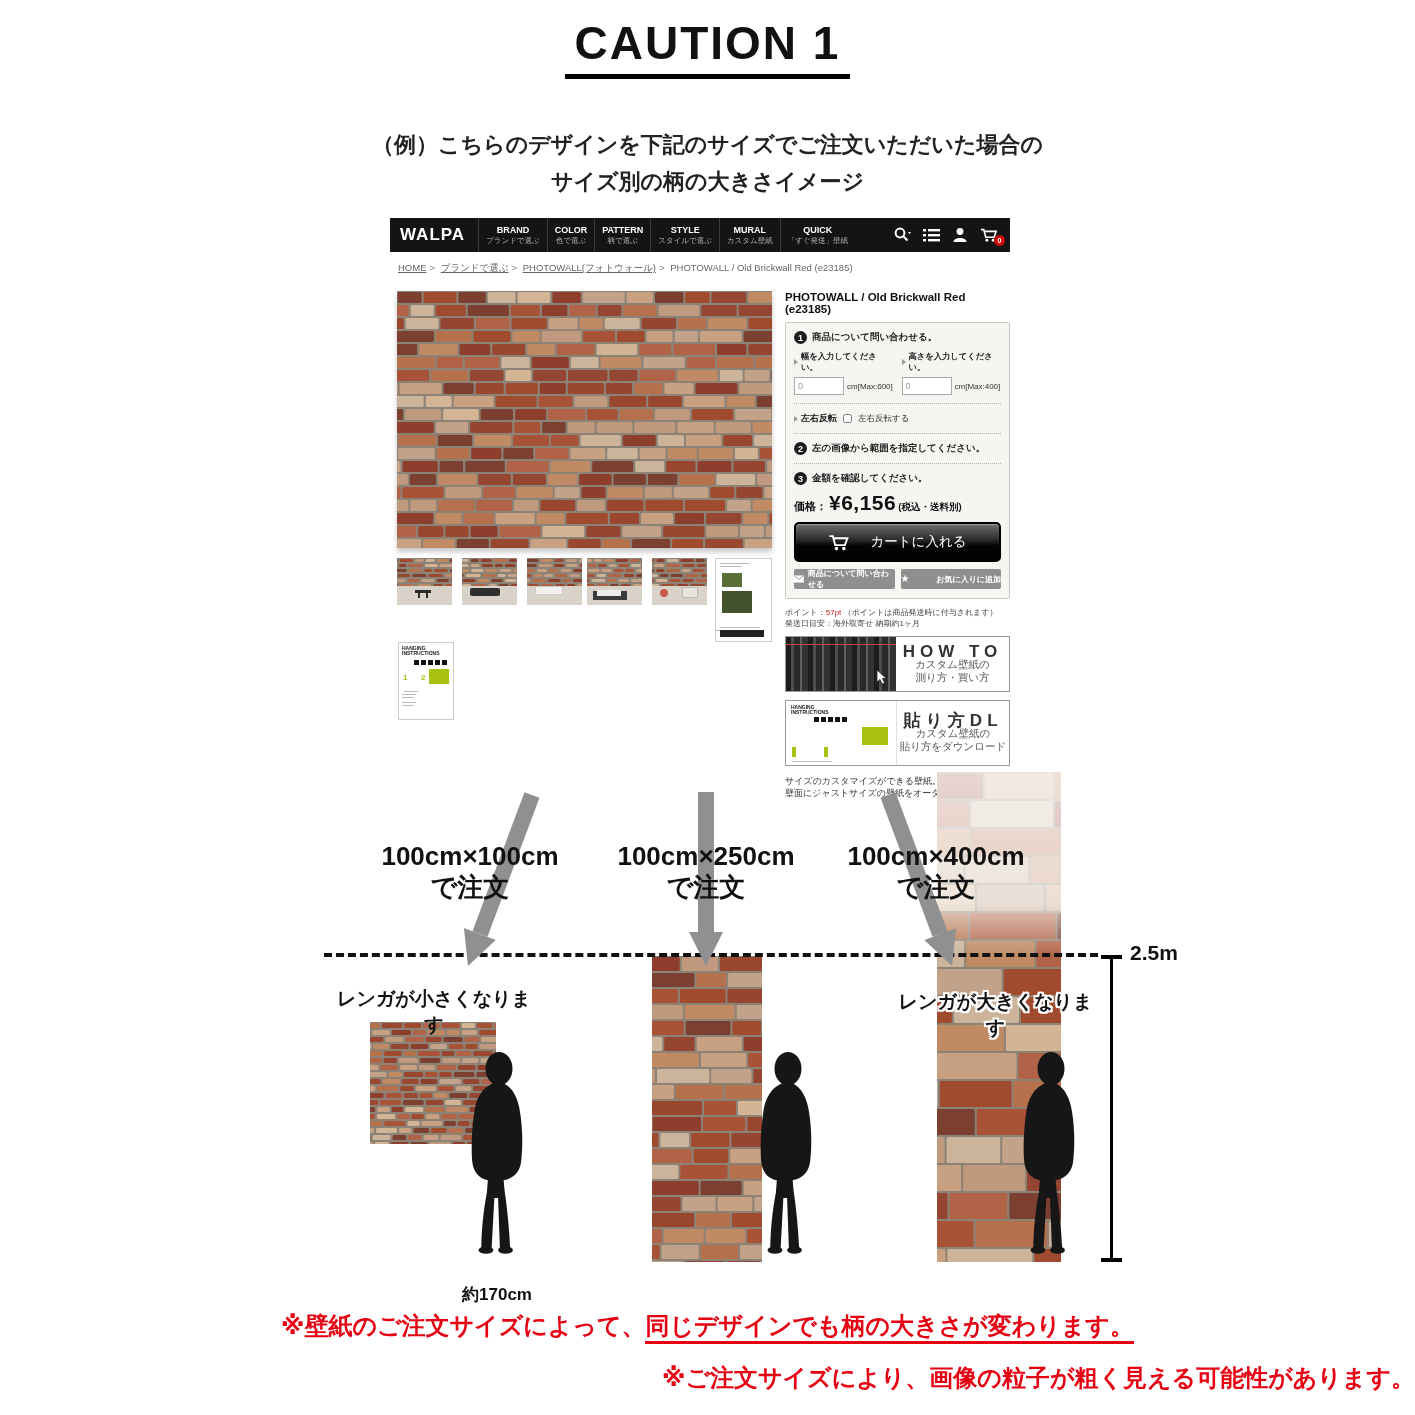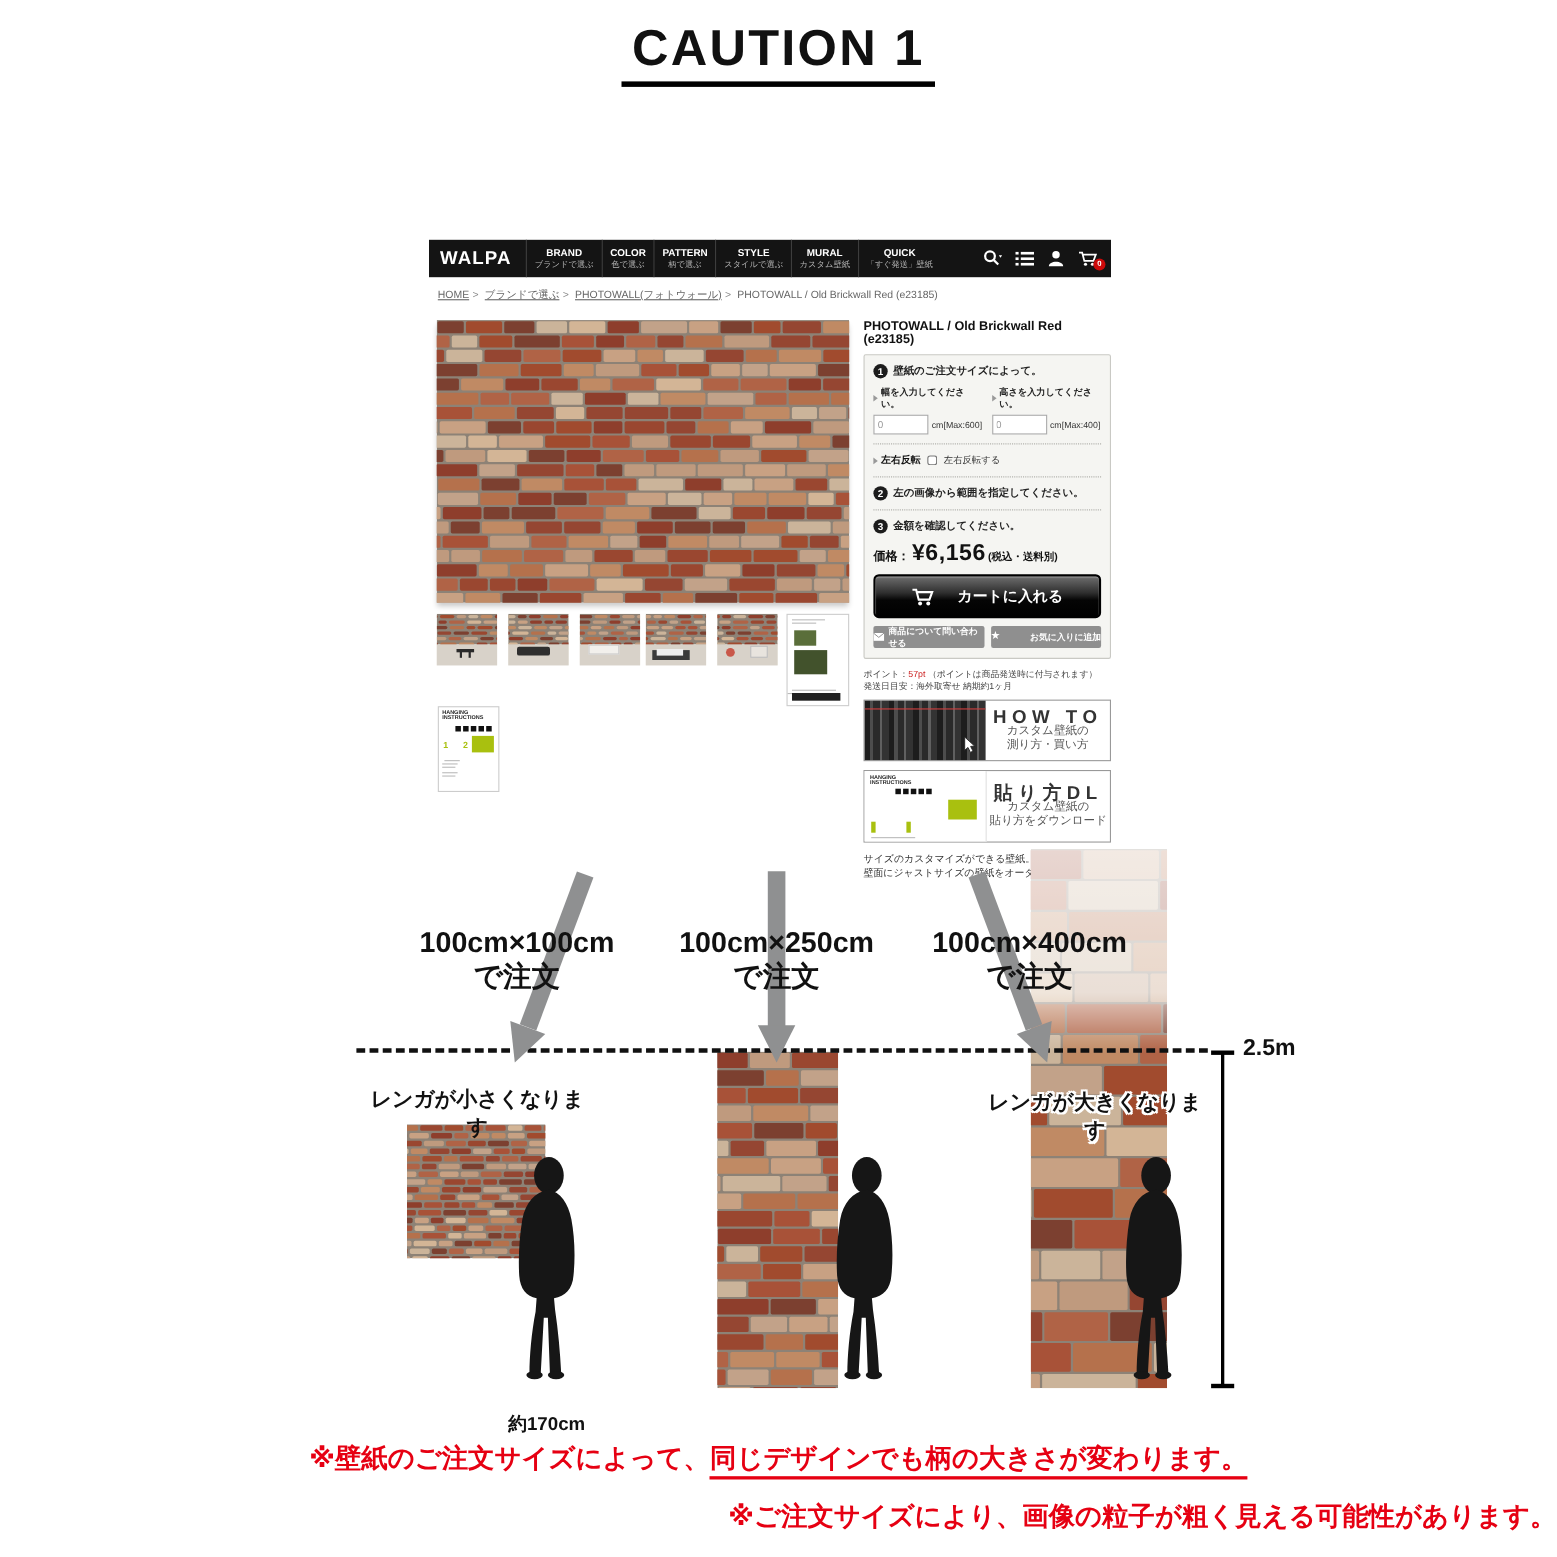--- a/index.html
+++ b/index.html
@@ -54,21 +54,21 @@
   .flbl{font-size:9px;font-weight:700;display:flex;align-items:center;gap:3px;}
   .fliprow input{width:9px;height:9px;margin:0;}
   .fopt{font-size:8.5px;color:#333;}
   .pricerow{margin-top:6px;display:flex;align-items:baseline;gap:2px;white-space:nowrap;}
   .plabel{font-size:11px;font-weight:700;}
   .pval{font-size:21px;font-weight:800;letter-spacing:0.5px;}
   .pnote{font-size:9.5px;font-weight:700;}
   .cartbtn{margin-top:7px;height:36px;border-radius:5px;border:2px solid #000;cursor:pointer;
       background:linear-gradient(180deg,#6e6e6e 0%,#2e2e2e 42%,#050505 60%,#000 100%);
       box-shadow:inset 0 1px 1px rgba(255,255,255,.35);
-      display:flex;align-items:center;justify-content:center;gap:20px;color:#fff;font-size:13.5px;font-weight:700;}
+      display:flex;align-items:center;justify-content:center;gap:20px;color:#fff;font-size:13.5px;font-weight:400;}
   .btnrow{display:flex;gap:6px;margin-top:7px;}
   .gbtn{flex:1;height:20px;background:#8f8f8f;border-radius:2px;color:#fff;font-size:8px;font-weight:700;
       display:flex;align-items:center;justify-content:space-between;gap:4px;cursor:pointer;}
   .gbtn .star{font-size:10px;line-height:10px;}
   .meta{margin-top:8px;font-size:8px;color:#444;line-height:11px;}
   .meta .red{color:#cc2222;}
   .info-box{margin-top:7px;border:1px solid #999;height:54px;display:flex;cursor:pointer;background:#fff;}
   .ib-img{position:relative;width:110px;flex:0 0 auto;overflow:hidden;
       background:repeating-linear-gradient(90deg,#1d1d1d 0 5px,#4d4d4d 5px 8px,#2a2a2a 8px 14px,#606060 14px 16px,#333 16px 22px);}
   .ib-img .redline{position:absolute;left:0;right:0;top:7px;height:1px;background:#d04040;}
@@ -124,20 +124,24 @@
       <path d="M50,33 C36,35 27,46 24,62 C21,80 20,100 21,117 C22,130 28,137 38,139 L37,152 C33,172 31,196 31,212 L42,213 L45,158 L49,158 L51,213 L62,212 C61,192 59,170 56,150 L55,139 C66,137 73,130 74,117 C76,98 75,78 72,62 C69,46 61,35 50,33 Z"></path>
       <ellipse cx="36" cy="214" rx="8" ry="4"></ellipse>
       <ellipse cx="57" cy="214" rx="8" ry="4"></ellipse>
     </g>
   </defs>
 </svg>
 
 <div id="page">
 
   <div class="caution"><span>CAUTION 1</span></div>
+  <div class="sub">
+    <div>（例）こちらのデザインを下記のサイズでご注文いただいた場合の</div>
+    <div>サイズ別の柄の大きさイメージ</div>
+  </div>
 
   <div id="shot">
     <div class="sh">
       <div class="logo">WALPA</div>
       <div class="nav">
         <div class="nv">
             <b>BRAND</b>
             <span>ブランドで選ぶ</span>
           </div>
         <div class="nv">
@@ -447,21 +451,21 @@
           <rect x="308.1" y="248.0" width="37.7" height="11.0" rx="1.5" fill="#9a4730"></rect>
           <rect x="347.7" y="248.0" width="38.8" height="11.0" rx="1.5" fill="#c8a183"></rect>
         </svg>
     </div>
 
     <div class="panel">
       <div class="p-title">PHOTOWALL / Old Brickwall Red (e23185)</div>
       <div class="p-box">
         <div class="step">
           <span class="nbadge">1</span>
-          <span>壁紙のご注文サイズによって。</span>
+          <span>商品について問い合わせる。</span>
         </div>
         <div class="dims">
           <div class="dim">
             <div class="dlbl">
                 <span class="tri"></span>
                 <span>幅を入力してください。</span>
               </div>
             <div class="inprow">
               <input value="0" style="">
               <span class="unit">cm[Max:600]</span>

